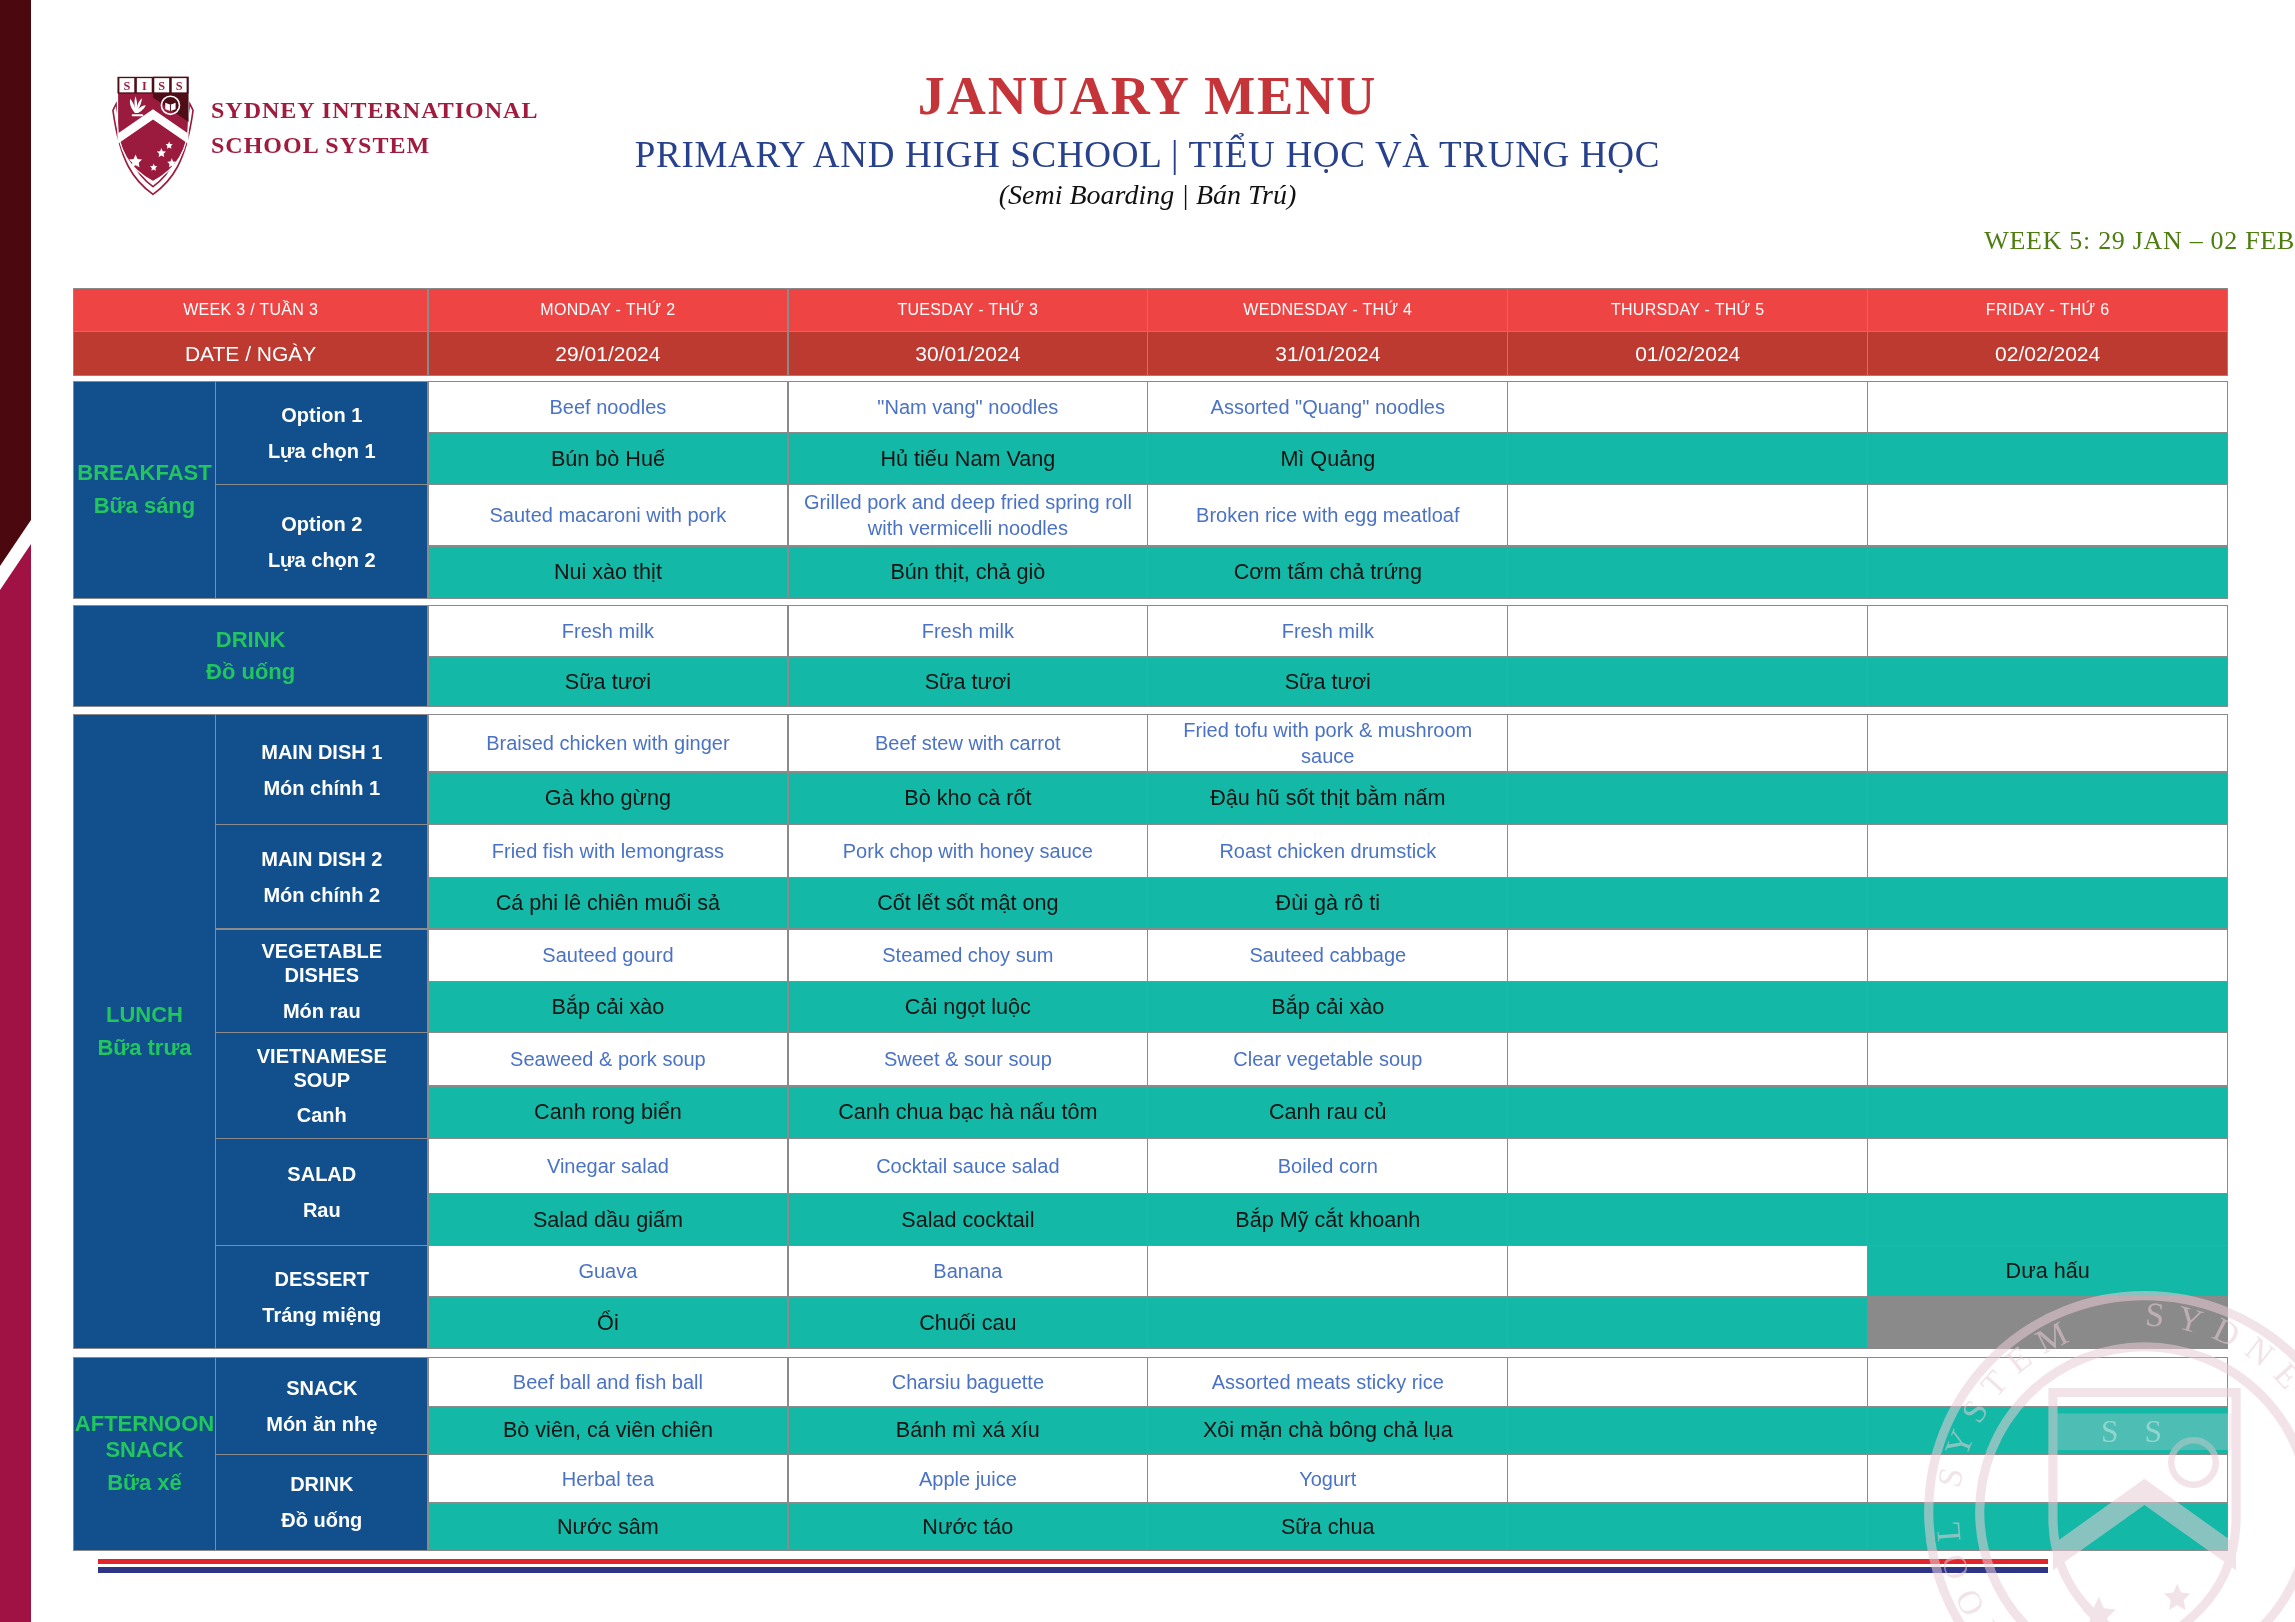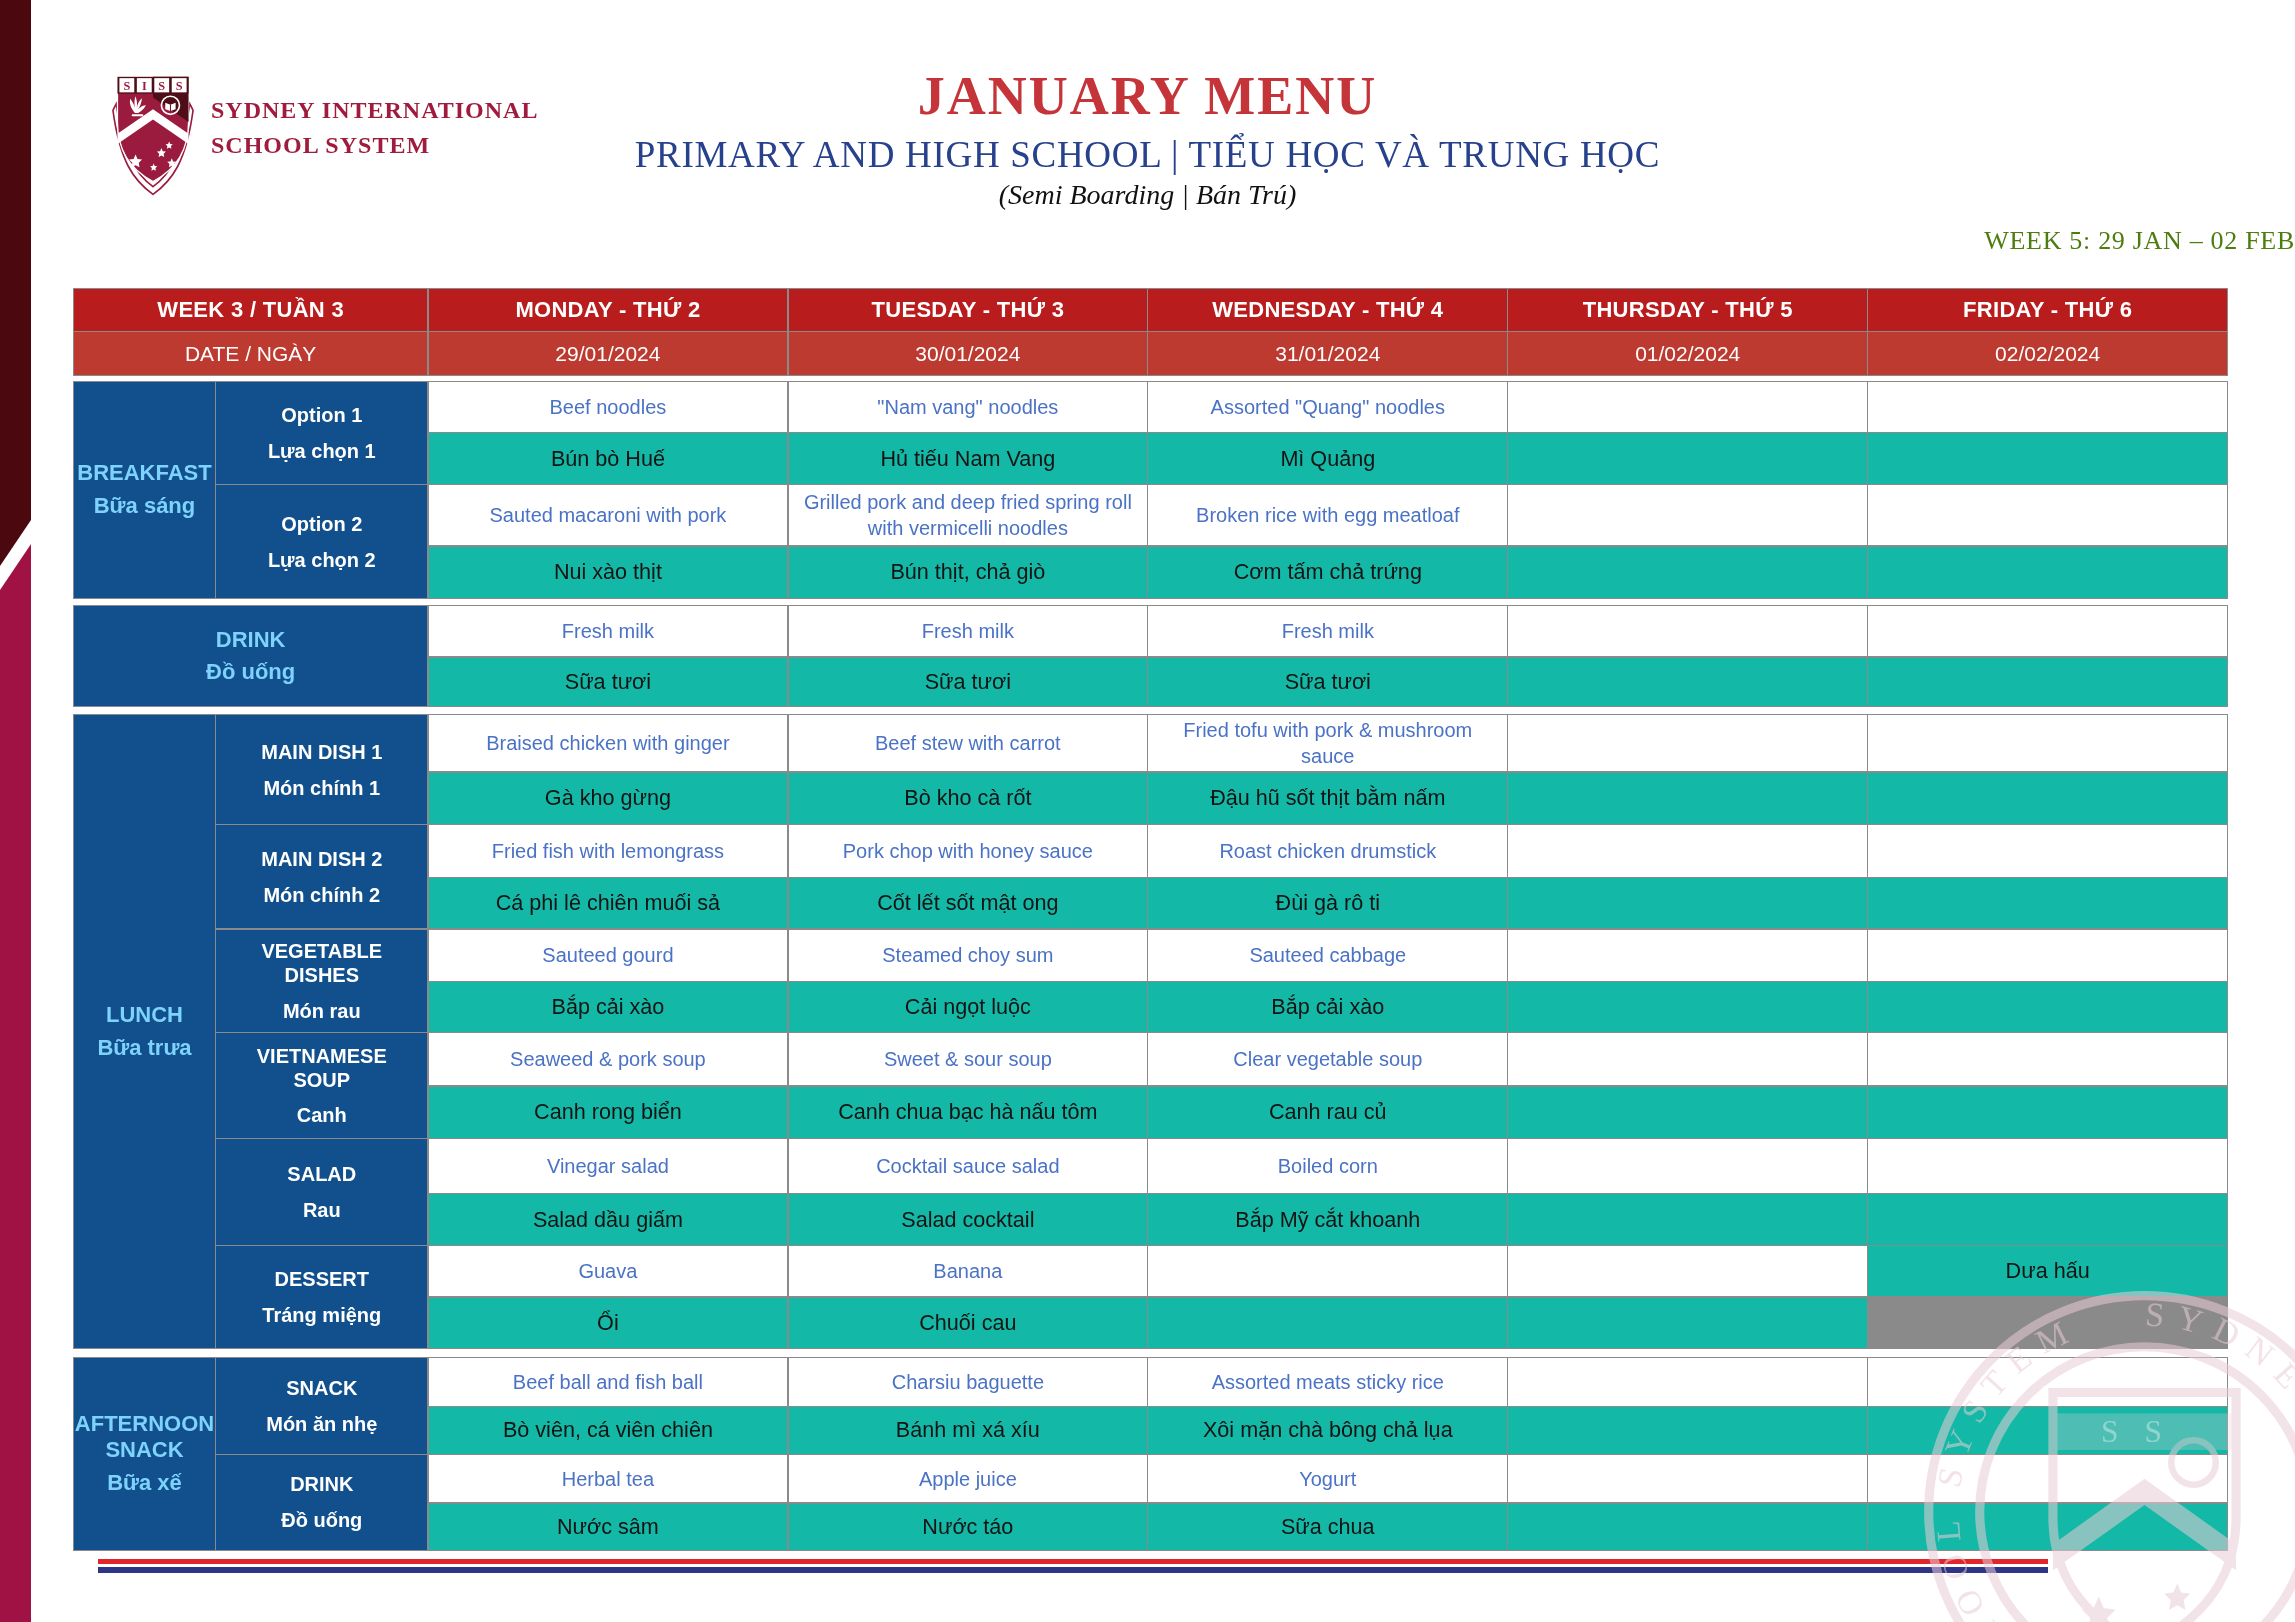--- a/index.html
+++ b/index.html
@@ -34,23 +34,23 @@
   #menu-table{position:absolute;left:73px;top:288px;width:2155px;}
   .tbl{display:grid;grid-template-columns:141px 211px repeat(5,1fr);
     gap:1.3px;background:#8a8a8a;border:1.3px solid #8a8a8a;box-sizing:border-box;}
   .tbl-header{grid-template-rows:42px 43px;}
   .tbl-breakfast{grid-template-rows:50px 51px 60px 51px;margin-top:4.6px;}
   .tbl-drink{grid-template-rows:50px 48px;margin-top:6.5px;}
   .tbl-lunch{grid-template-rows:56px 51px 52px 50px 51px 50px 52px 51px 54px 51px 50px 50px;margin-top:7.9px;}
   .tbl-snack{grid-template-rows:48px 47px 47px 46px;margin-top:7.9px;}
   .cell{display:flex;flex-direction:column;align-items:center;justify-content:center;
     text-align:center;padding:2.6px 13px;box-sizing:border-box;}
-  .hdr{background:#b91c1c;color:#ffffff;font-weight:bold;font-size:22px;letter-spacing:0.3px;}
+  .hdr{background:#ef4444;color:#ffffff;font-weight:normal;font-size:16px;letter-spacing:0.3px;}
   .date{background:#bd3a31;color:#ffffff;font-weight:normal;font-size:21px;}
-  .lblA{background:#11508d;color:#7dd3fc;font-weight:bold;font-size:22px;line-height:1.2;row-gap:6px;}
+  .lblA{background:#11508d;color:#22c55e;font-weight:bold;font-size:22px;line-height:1.2;row-gap:6px;}
   .lblB{background:#11508d;color:#ffffff;font-weight:bold;font-size:20px;line-height:1.2;row-gap:11.8px;}
   .en{background:#ffffff;color:#4a72c5;font-size:20px;line-height:1.3;}
   .vn{background:#14b8a6;color:#141414;font-size:21.6px;}
   .colspan{grid-column:1/3;}
   .sp2{grid-row:span 2;}
   .sp4{grid-row:span 4;}
   .sp12{grid-row:span 12;}
   
   #rule-red{position:absolute;left:98px;top:1559px;width:1950px;height:5.2px;background:#e2242b;}
   #rule-navy{position:absolute;left:98px;top:1567px;width:1950px;height:5.9px;background:#2e3585;}

